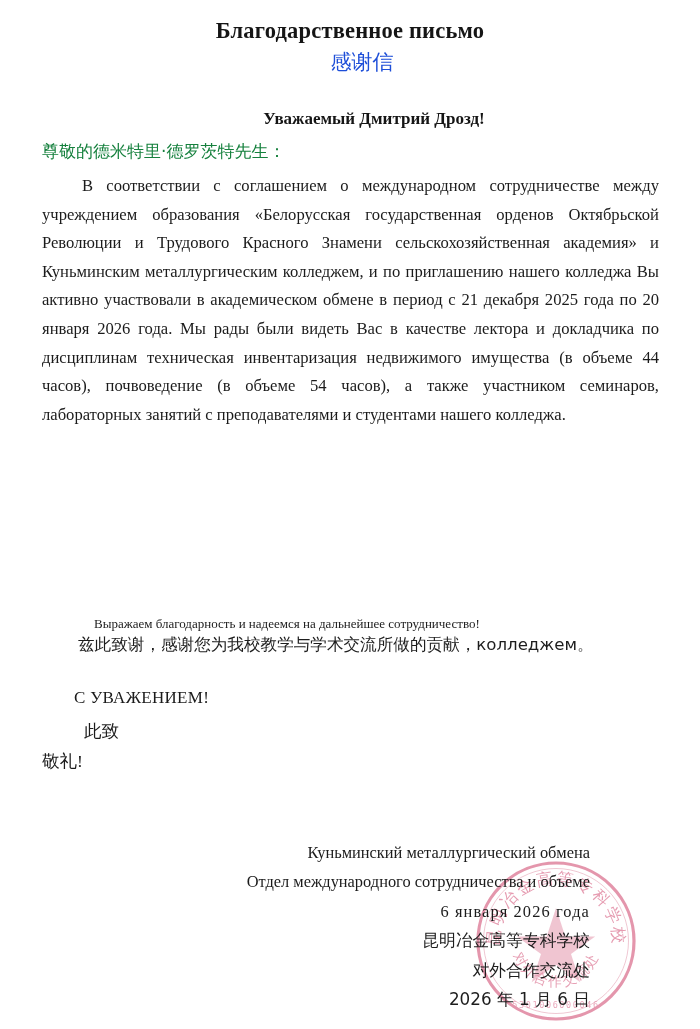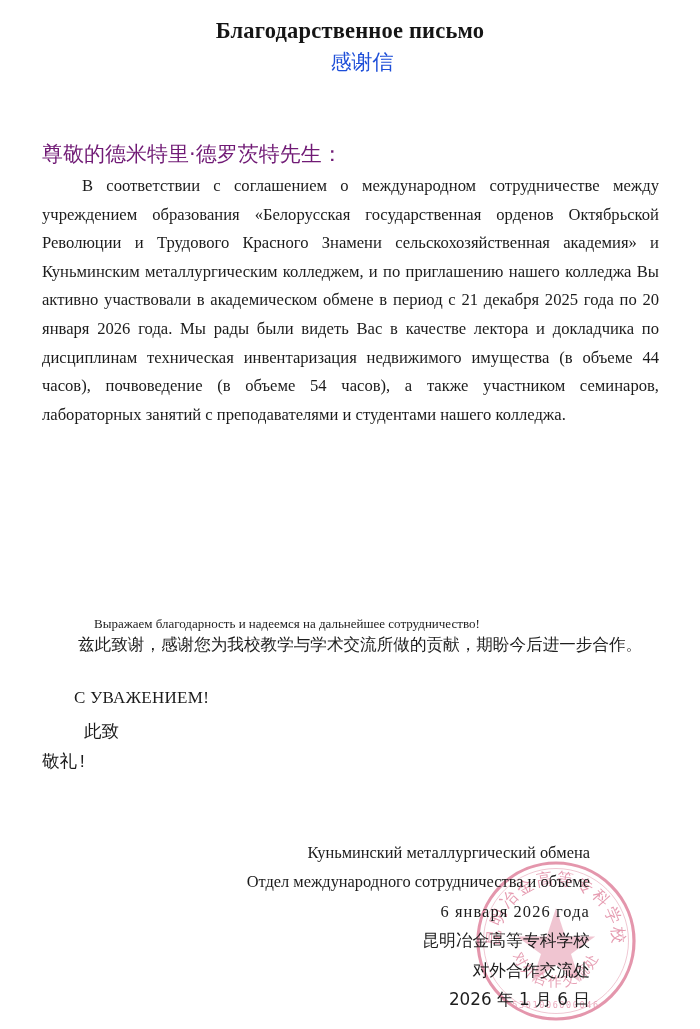--- a/index.html
+++ b/index.html
@@ -58,23 +58,23 @@
     padding-left: 48px;
     box-sizing: border-box;
     font-weight: bold;
     font-size: 17px;
     color: #151515;
   }
   .greet-cn {
     position: absolute;
     left: 42px;
     top: 140px;
-    font-size: 21px;
-    font-family: "DejaVu Sans", "Liberation Sans", sans-serif;
-    color: #701a75;
+    font-size: 17px;
+    font-family: "DejaVu Sans", "Liberation Sans", sans-serif;
+    color: #15803d;
   }
 
   
   .body-block {
     position: absolute;
     left: 42px;
     width: 617px;
   }
   p.ru {
     margin: 0;
@@ -133,21 +133,21 @@
     top: 719px;
     font-size: 17.5px;
     font-family: "DejaVu Sans", "Liberation Sans", sans-serif;
     color: #1b1b1b;
   }
   .signoff-cn-2 {
     position: absolute;
     left: 42px;
     top: 749px;
     font-size: 17.5px;
-    font-family: Liberation Mono, monospace;
+    font-family: Liberation Serif, serif;
     color: #1b1b1b;
   }
 
   
   .sig-block {
     position: absolute;
     right: 42px;
     top: 838px;
     text-align: right;
     width: 420px;
@@ -189,33 +189,34 @@
   }
 </style>
 </head>
 <body>
 
 <div class="page">
 
   <div class="title-ru">Благодарственное письмо</div>
   <div class="title-cn">感谢信</div>
 
+  <div class="greet-ru">Уважаемый Дмитрий Дрозд!</div>
   <div class="greet-cn">尊敬的德米特里·德罗茨特先生：</div>
 
   <div class="body-block" id="para-ru-1">
     <p class="ru">В соответствии с соглашением о международном сотрудничестве между учреждением образования «Белорусская государственная орденов Октябрьской Революции и Трудового Красного Знамени сельскохозяйственная академия» и Куньминским металлургическим колледжем, и по приглашению нашего колледжа Вы активно участвовали в академическом обмене в период с 21 декабря 2025 года по 20 января 2026 года. Мы рады были видеть Вас в качестве лектора и докладчика по дисциплинам техническая инвентаризация недвижимого имущества (в объеме 44 часов), почвоведение (в объеме 54 часов), а также участником семинаров, лабораторных занятий с преподавателями и студентами нашего колледжа.</p>
   </div>
 
 
   <div class="body-block" id="line-ru-thanks">
     <p class="ru-line">Выражаем благодарность и надеемся на дальнейшее сотрудничество!</p>
   </div>
 
   <div class="body-block" id="line-cn-thanks">
-    <p class="cn-line">兹此致谢，感谢您为我校教学与学术交流所做的贡献，期盼今后进一步合作。</p>
+    <p class="cn-line">兹此致谢，感谢您为我校教学与学术交流所做的贡献，колледжем。</p>
   </div>
 
   <div class="signoff-ru">С УВАЖЕНИЕМ!</div>
   <div class="signoff-cn-1">此致</div>
   <div class="signoff-cn-2">敬礼!</div>
 
   <div class="seal">
     <svg width="162" height="162" viewBox="0 0 162 162" xmlns="http://www.w3.org/2000/svg">
       <defs>
         <path id="arcTop" d="M 24 81 A 57 57 0 0 1 138 81"></path>

